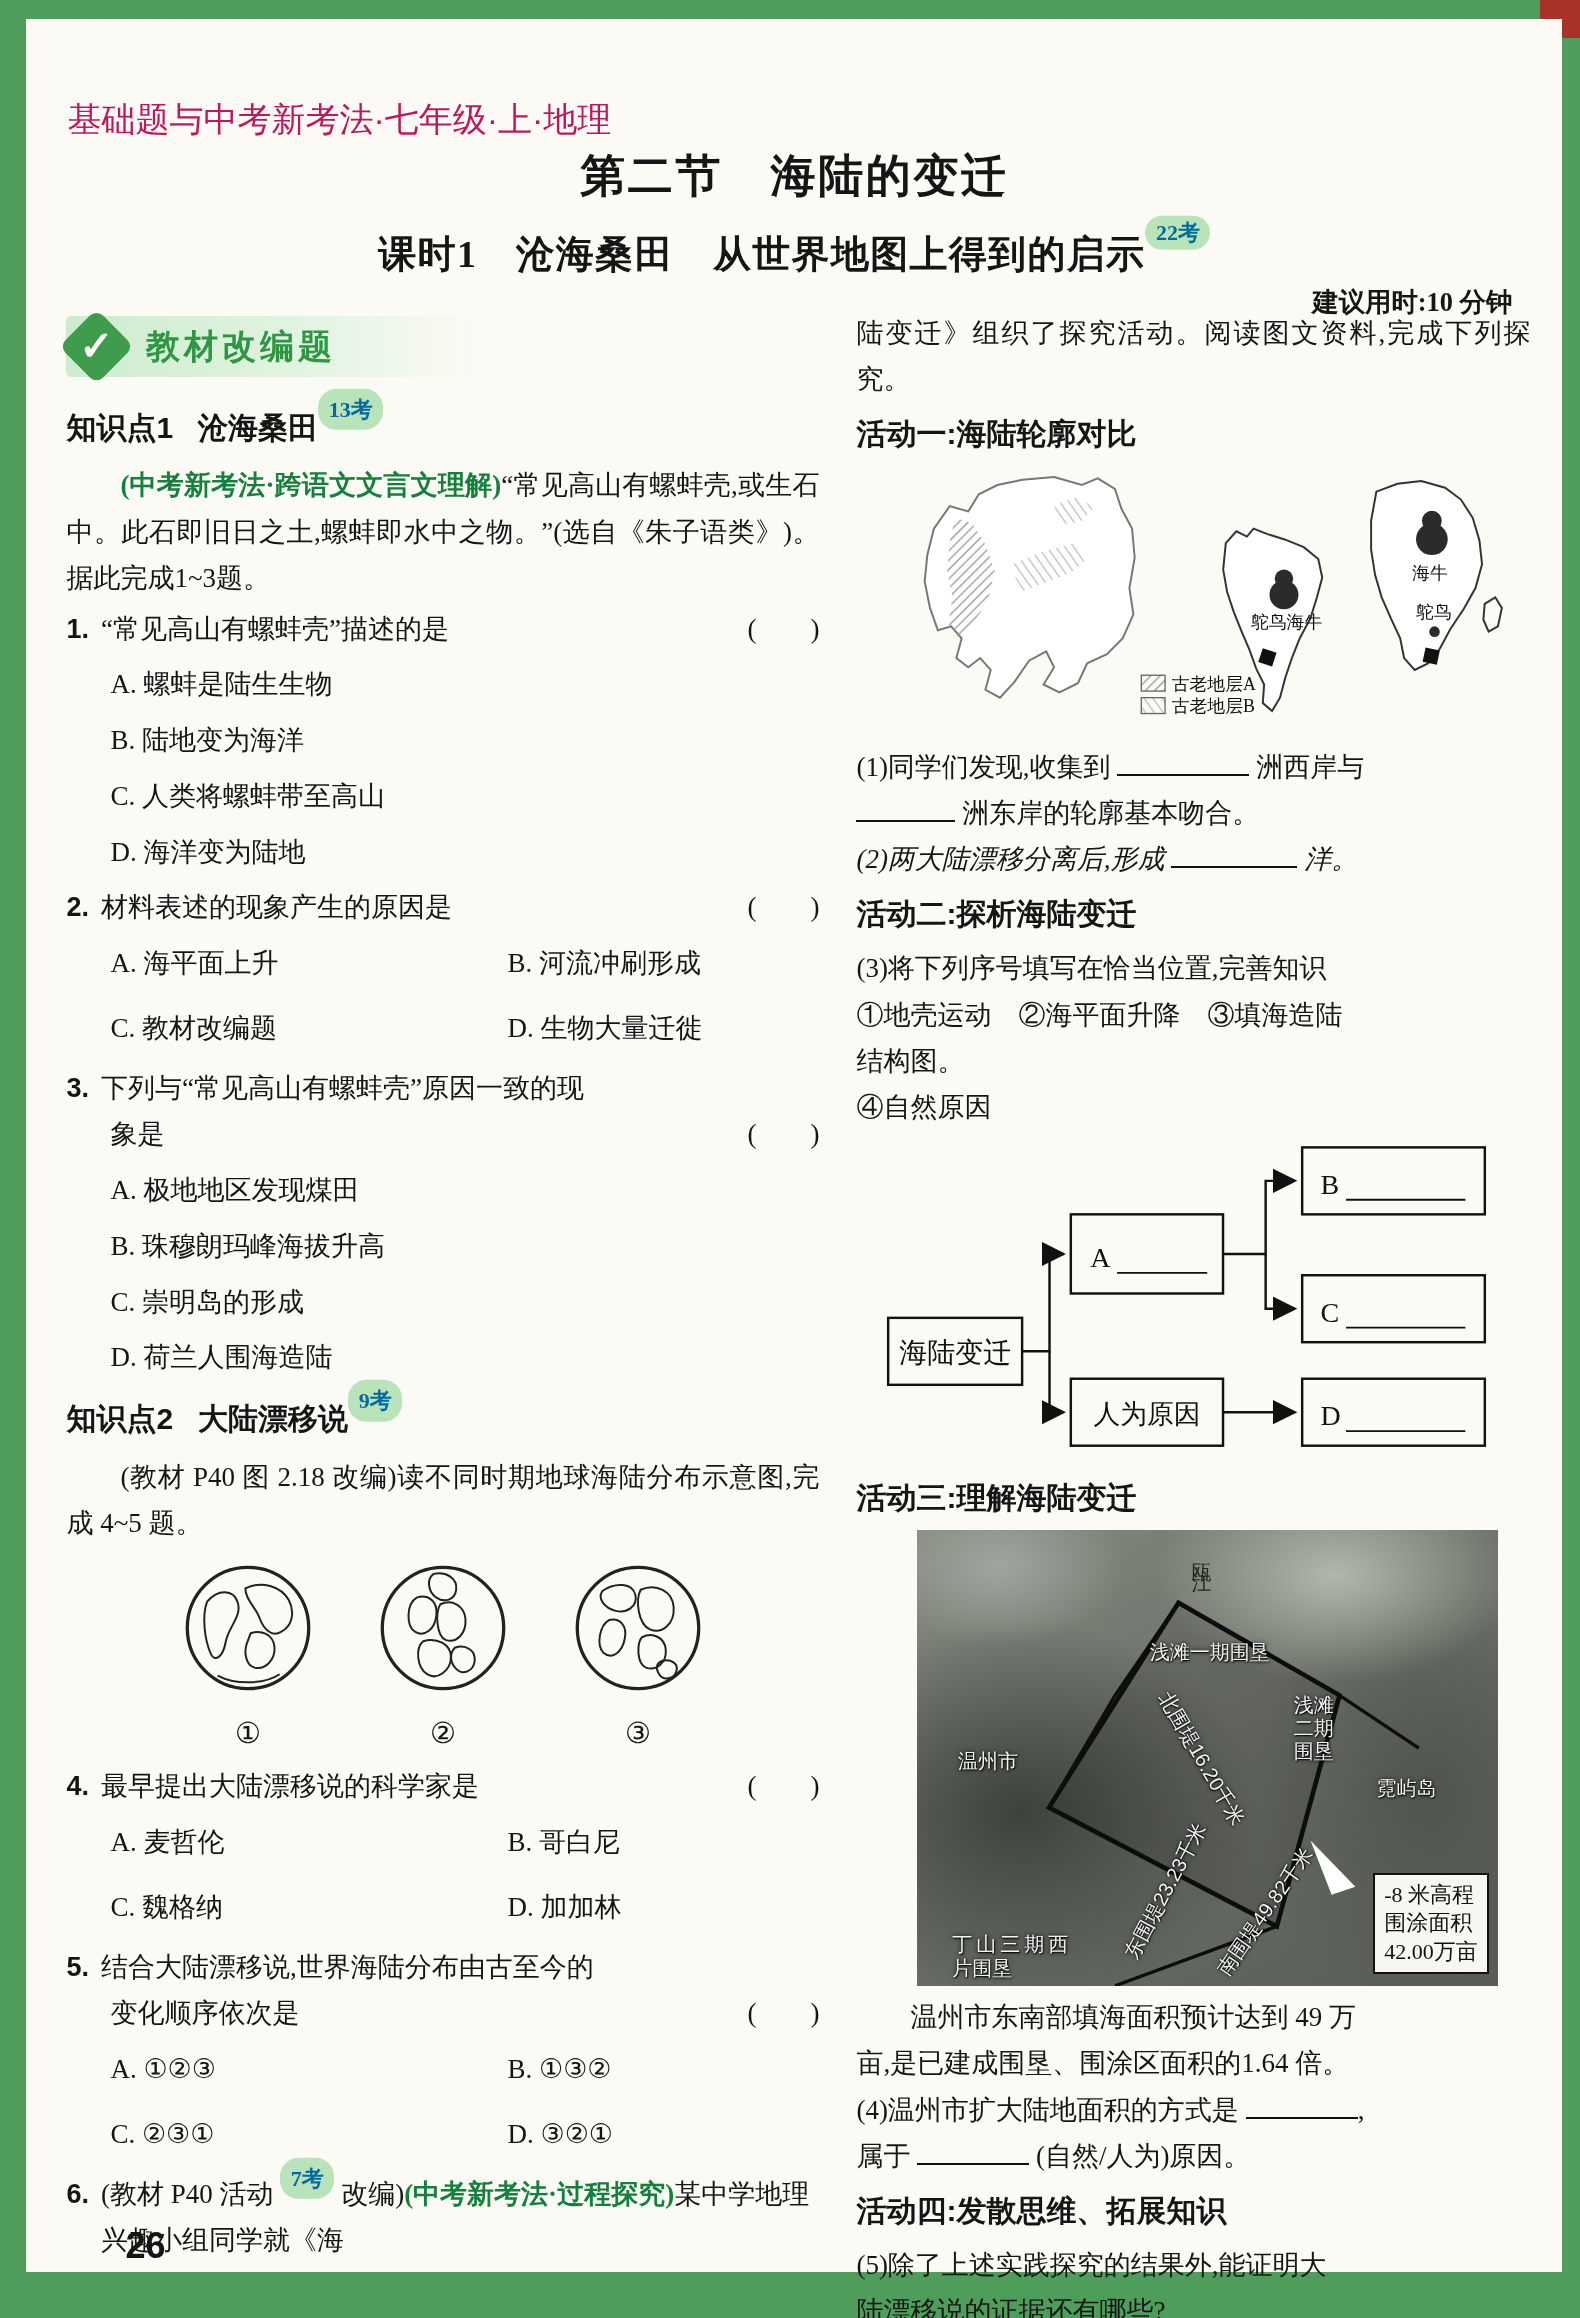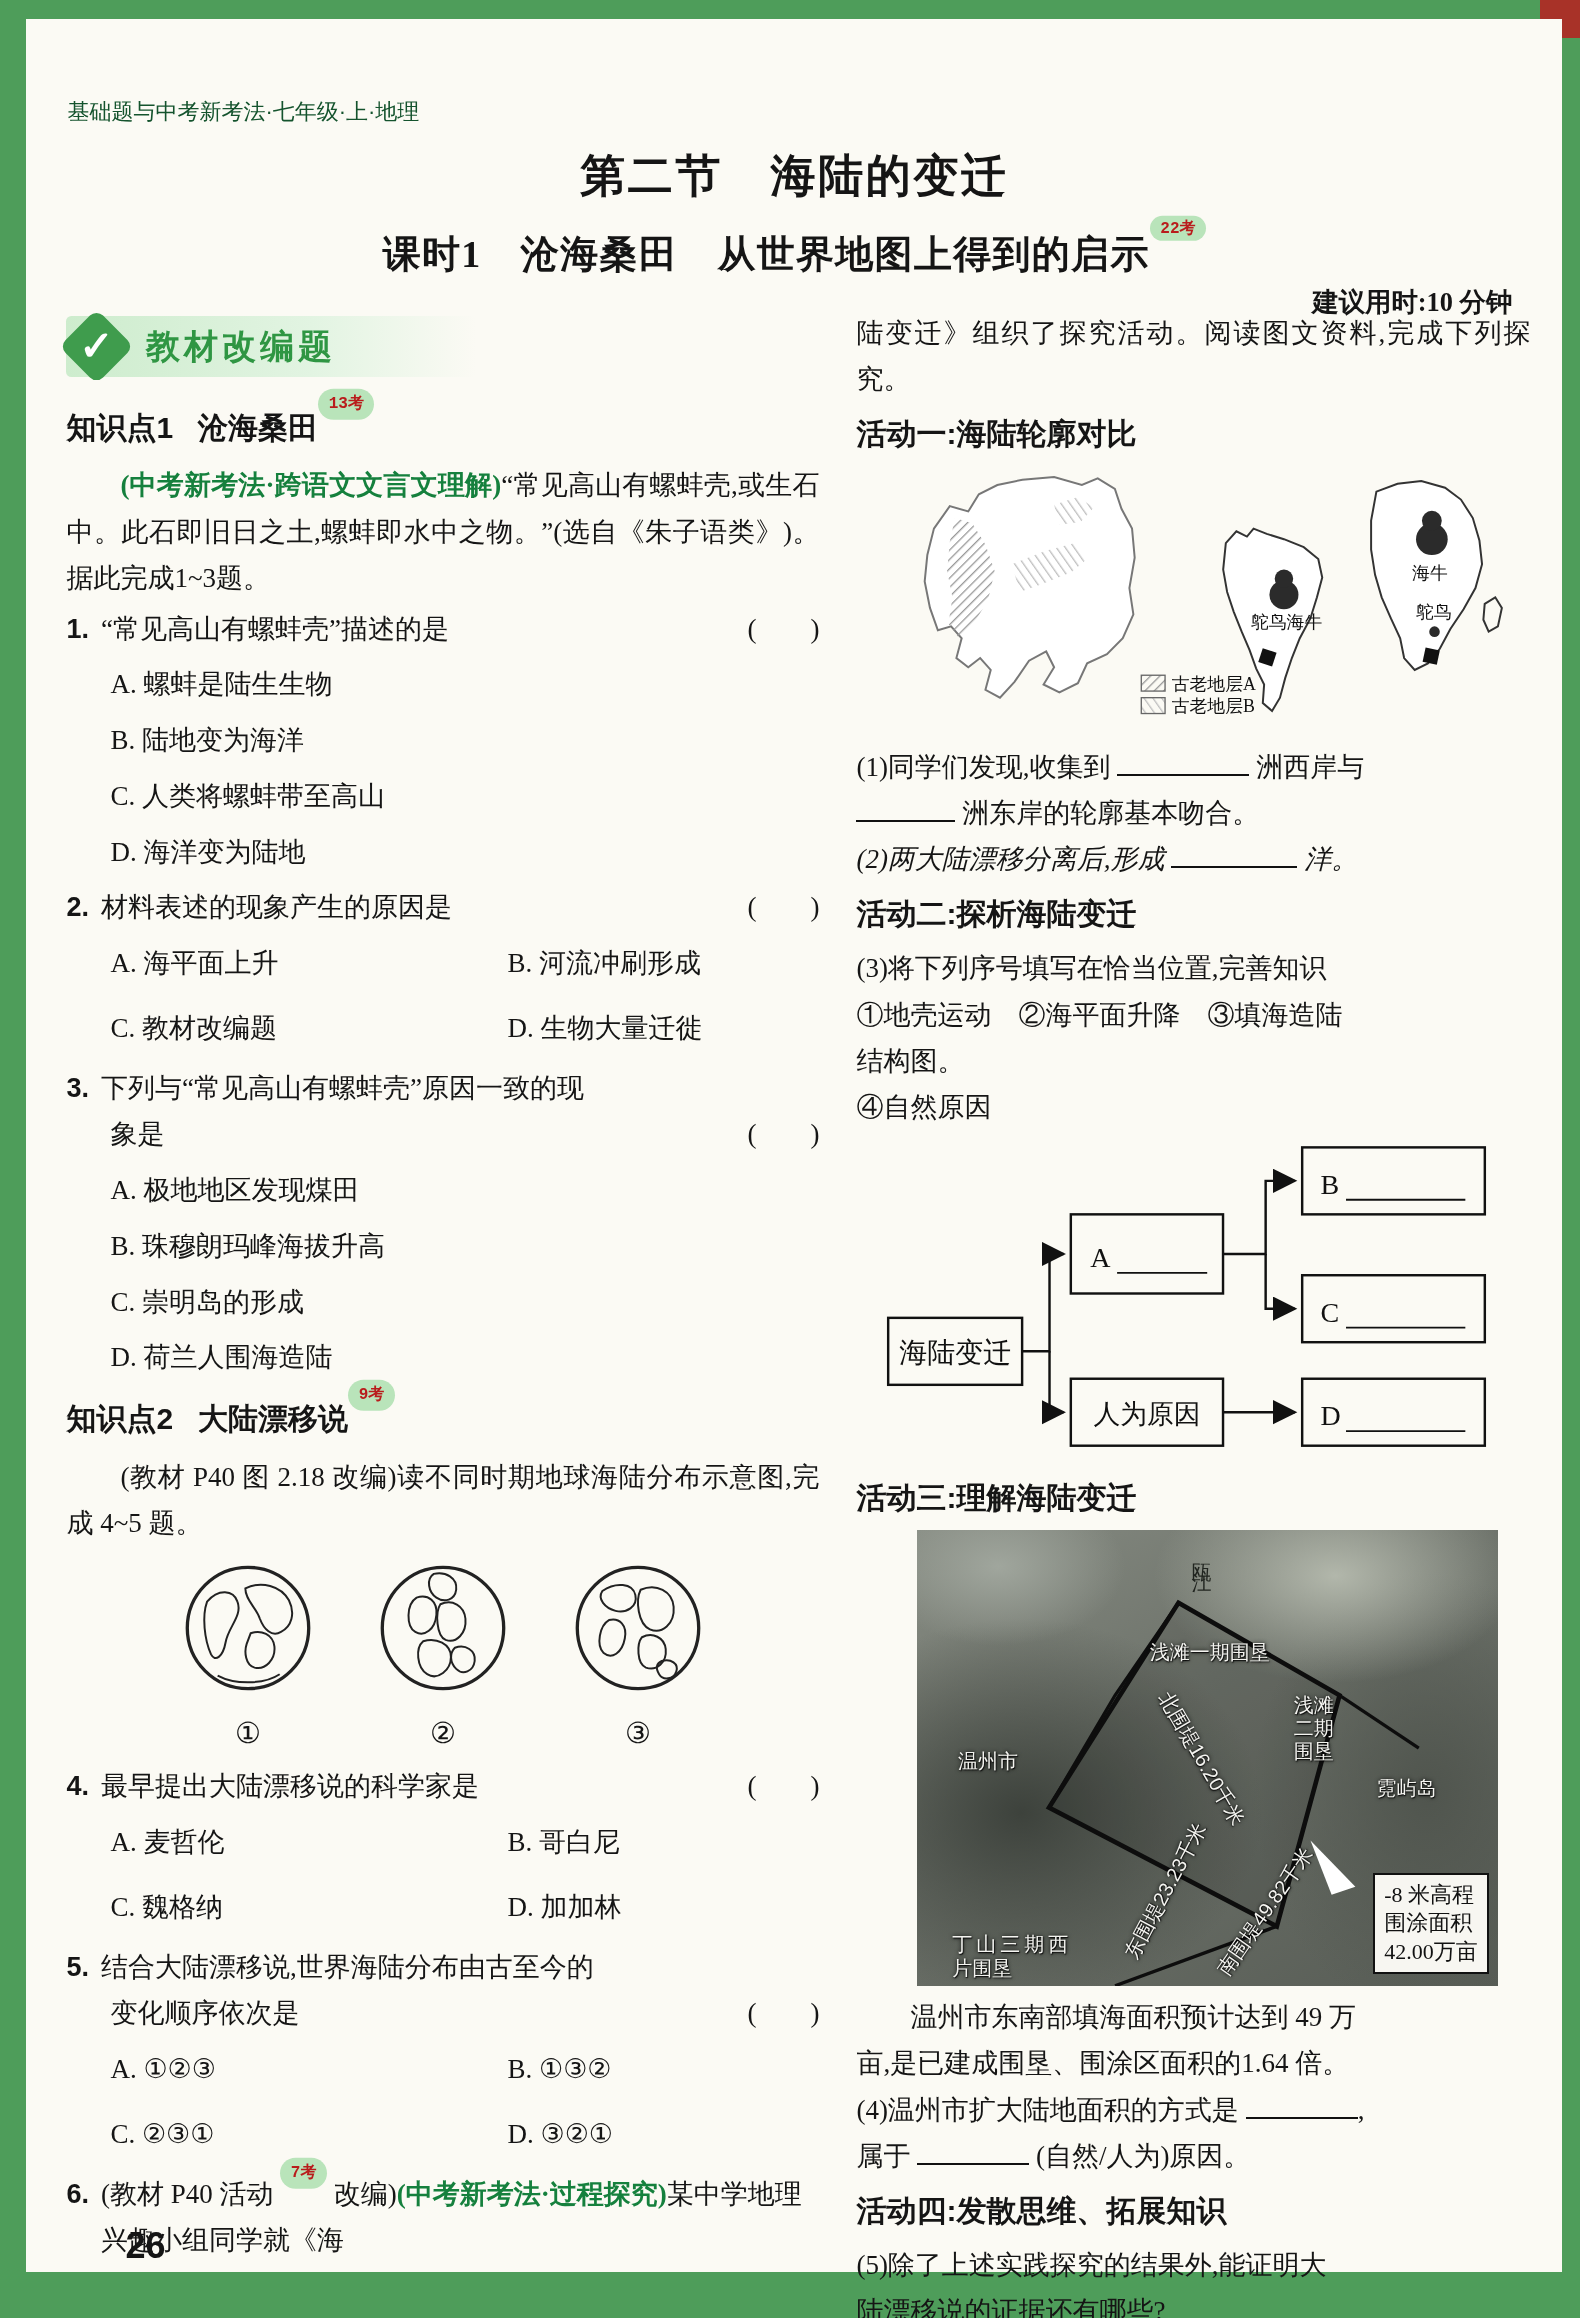--- a/index.html
+++ b/index.html
@@ -9,26 +9,26 @@
     background:#4e9d5a;
     font-family:"Liberation Serif", serif;
     color:#151515;
     overflow:hidden;
   }
   .corner-mark { position:absolute; top:0; right:0; width:41px; height:38px; background:#a83228; }
   .page {
     position:absolute; left:26.4px; top:18.5px; width:1536px; height:2253px;
     background:#fbfaf4;
   }
-  .hdr { position:absolute; left:41px; top:78px; font-family:"Liberation Sans",sans-serif; font-size:22px; color:#14532d; }
+  .hdr { position:absolute; left:41px; top:78px; font-family:"Liberation Sans",sans-serif; font-size:34px; color:#be185d; }
   .title { position:absolute; left:0; top:127px; width:100%; text-align:center; font-size:45px; font-weight:900; letter-spacing:2.6px; }
   .subtitle-row { position:absolute; left:0; top:210px; width:100%; text-align:center; font-size:38px; font-weight:900; letter-spacing:1.3px; }
   .badge {
-    display:inline-block; background:#b9e4ba; color:#b91c1c;
-    font-family:Liberation Mono, monospace; font-weight:bold; font-size:16px;
+    display:inline-block; background:#b9e4ba; color:#0369a1;
+    font-family:Liberation Serif, serif; font-weight:bold; font-size:22px;
     border-radius:18.5px; padding:2px 10.6px; vertical-align:top; transform:translateY(-13.2px); letter-spacing:0;
   }
   .time-note { position:absolute; right:50px; top:266px; font-size:26.4px; font-weight:bold; }
 
   .col { position:absolute; font-size:27px; line-height:1.72; text-align:justify; }
   .col-left  { left:40px;  top:297px; width:753px; }
   .col-right { left:830px; top:291px; width:674px; }
 
   
   .banner { position:relative; height:61px; width:410px; margin-bottom:25px;

